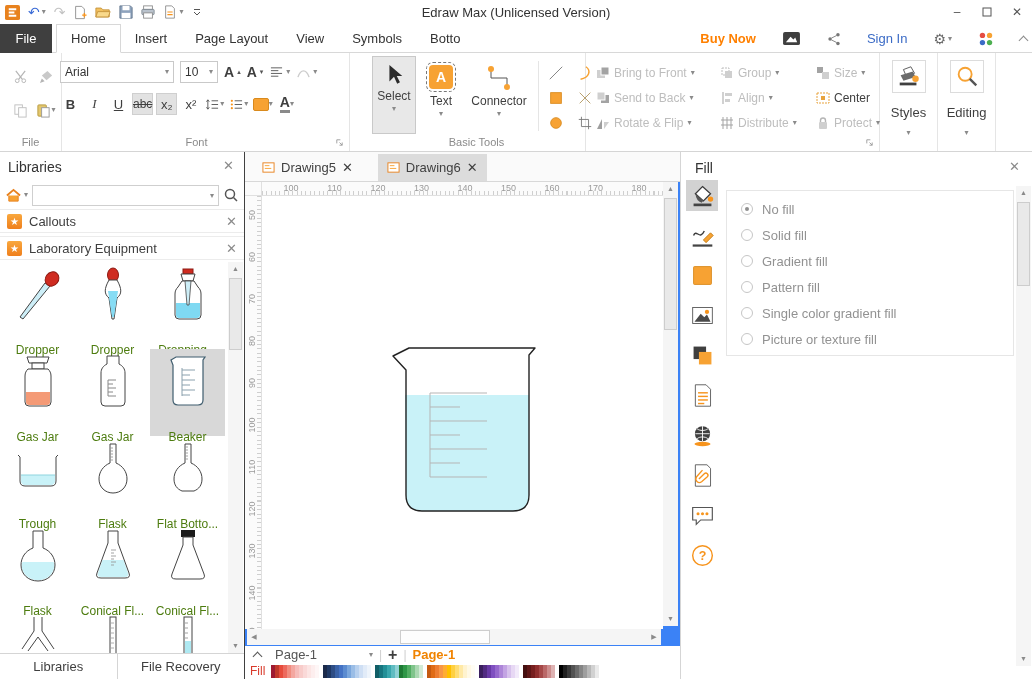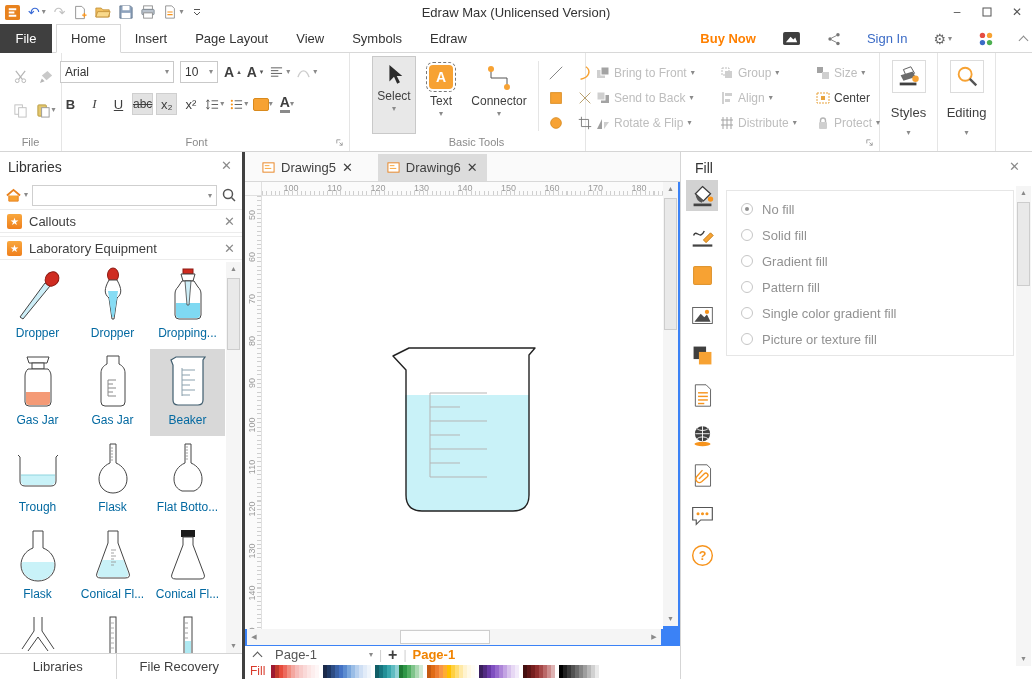--- a/index.html
+++ b/index.html
@@ -71,37 +71,37 @@
   .arr-item { display:flex; align-items:center; gap:4px; font-size:12px; color:#3f3f3f; padding-left:4px; white-space:nowrap; }
   .arr-item.disabled { color:#bdbdbd; }
   .aicon { width:14px; height:14px; flex:0 0 auto; }
   .aicon svg { width:14px; height:14px; }
   .bigbtn { position:absolute; left:50%; transform:translateX(-50%); top:7px; width:34px; height:33px; border:1px solid #dcdcdc; display:flex; align-items:center; justify-content:center; background:#fff; }
   .bigbtn svg { width:26px; height:26px; }
   .biglabel { position:absolute; top:52px; left:0; right:0; text-align:center; font-size:13px; color:#3f3f3f; }
   .bigdd { position:absolute; top:70px; left:0; right:0; text-align:center; }
 
   
-  .libpanel { position:absolute; left:0; top:152px; width:245px; bottom:0; background:#fff; border-right:3px solid #404040; }
+  .libpanel { position:absolute; left:0; top:152px; width:245px; bottom:0; background:#fff; border-right:1px solid #404040; }
   .lib-header { position:relative; height:30px; }
   .lib-title { position:absolute; left:8px; top:7px; font-size:14px; color:#333; }
   .lib-close { position:absolute; right:10px; top:7px; }
   .lib-search { position:absolute; top:30px; left:0; right:0; height:26px; display:flex; align-items:center; padding:0 5px; gap:4px; }
   .homewrap { display:flex; align-items:center; gap:2px; }
   .inputwrap { position:relative; flex:1; }
   .inputwrap input { width:100%; height:21px; border:1px solid #cfcfcf; font-size:12px; padding:0 16px 0 5px; font-family:"Liberation Sans",sans-serif; color:#333; }
   .inputwrap .dd { position:absolute; right:5px; top:7px; }
   .lib-sections { position:absolute; top:57px; left:0; right:0; display:flex; flex-direction:column; gap:3px; }
   .lib-sec { height:24px; border-top:1px solid #ececec; border-bottom:1px solid #ececec; display:flex; align-items:center; padding:0 7px; gap:7px; font-size:13px; color:#3f3f3f; background:#fff; }
   .lib-sec .seclabel { flex:1; }
   .star-ic { width:15px; height:15px; background:linear-gradient(#f9a83e,#ef7f1c); border-radius:2px; color:#fff; font-size:10px; display:flex; align-items:center; justify-content:center; }
   .lib-grid { position:absolute; top:110px; left:0; width:227px; height:391px; overflow:hidden; display:flex; flex-wrap:wrap; align-content:flex-start; }
   .lib-item { width:75px; height:87px; display:flex; flex-direction:column; align-items:center; padding-top:5px; }
   .lib-item .iicon svg { width:48px; height:56px; }
-  .lib-item .ilbl { font-size:12px; color:#0369a1; margin-top:3px; white-space:nowrap; }
+  .lib-item .ilbl { font-size:12px; color:#4d7c0f; margin-top:20px; white-space:nowrap; }
   .lib-item.selected { background:#d8d8d8; }
   .scrollbar { background:#f5f5f5; }
   .sb-arrow { color:#8a8a8a; font-size:7px; text-align:center; height:14px; line-height:14px; }
   .lib-scroll { position:absolute; right:1px; top:110px; width:15px; height:391px; }
   .lib-thumb { position:absolute; left:1px; right:1px; top:16px; height:72px; background:#e9e9e9; border:1px solid #cdcdcd; }
   .lib-scroll .down { position:absolute; bottom:0; left:0; right:0; }
   .lib-tabs { position:absolute; bottom:0; left:0; right:0; height:26px; border-top:1px solid #d5d5d5; display:flex; }
   .lib-tab { width:118px; display:flex; align-items:center; justify-content:center; font-size:13px; color:#3f3f3f; border-right:1px solid #d5d5d5; }
   .lib-tab:last-child { width:127px; border-right:none; }
 
@@ -229,21 +229,21 @@
 
   <div class="tabrow">
     <div class="file-tab">File</div>
     <div class="menu-tabs">
 
     <div class="menu-tab active">Home</div>
         <div class="menu-tab">Insert</div>
         <div class="menu-tab">Page Layout</div>
         <div class="menu-tab">View</div>
         <div class="menu-tab">Symbols</div>
-        <div class="menu-tab">Edraw</div>
+        <div class="menu-tab">Botto</div>
       </div>
     <div class="tabrow-right">
       <span class="buynow">Buy Now</span>
       <span>
           <svg width="19" height="15" viewBox="0 0 20 16">
             <rect x="1" y="1" width="18" height="14" rx="2" fill="#3f3f3f"></rect>
             <polygon points="4,12 9,6 12,9 14,7 16,12" fill="#fff"></polygon>
           </svg>
         </span>
       <span>

